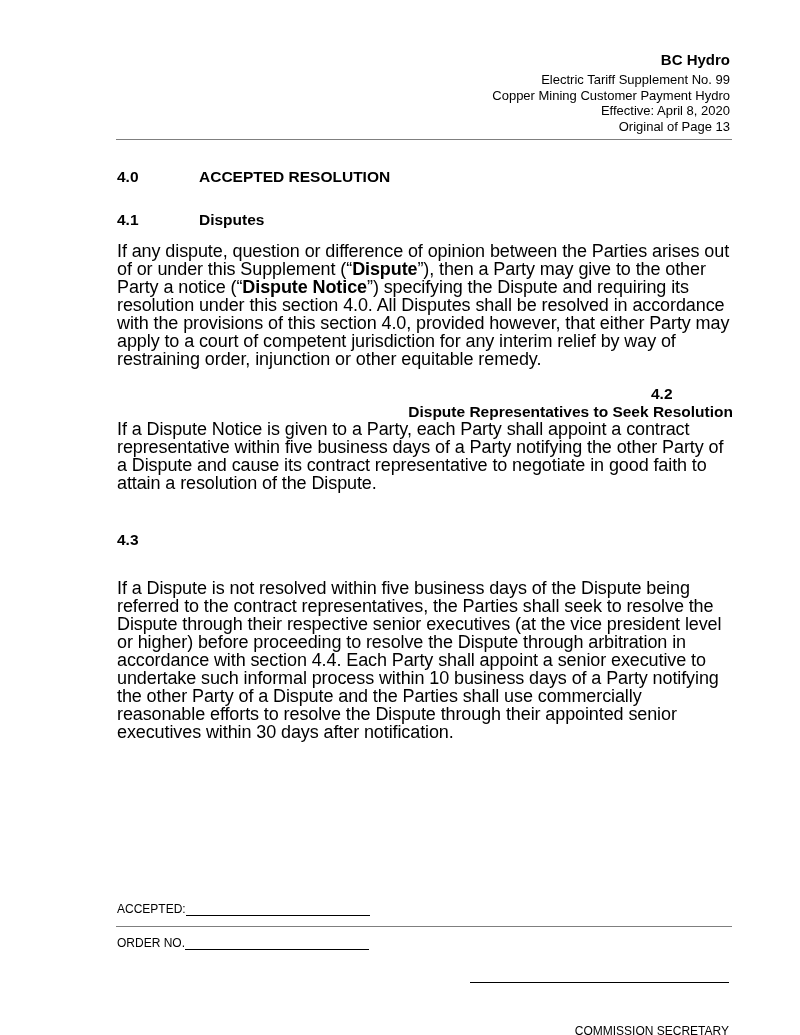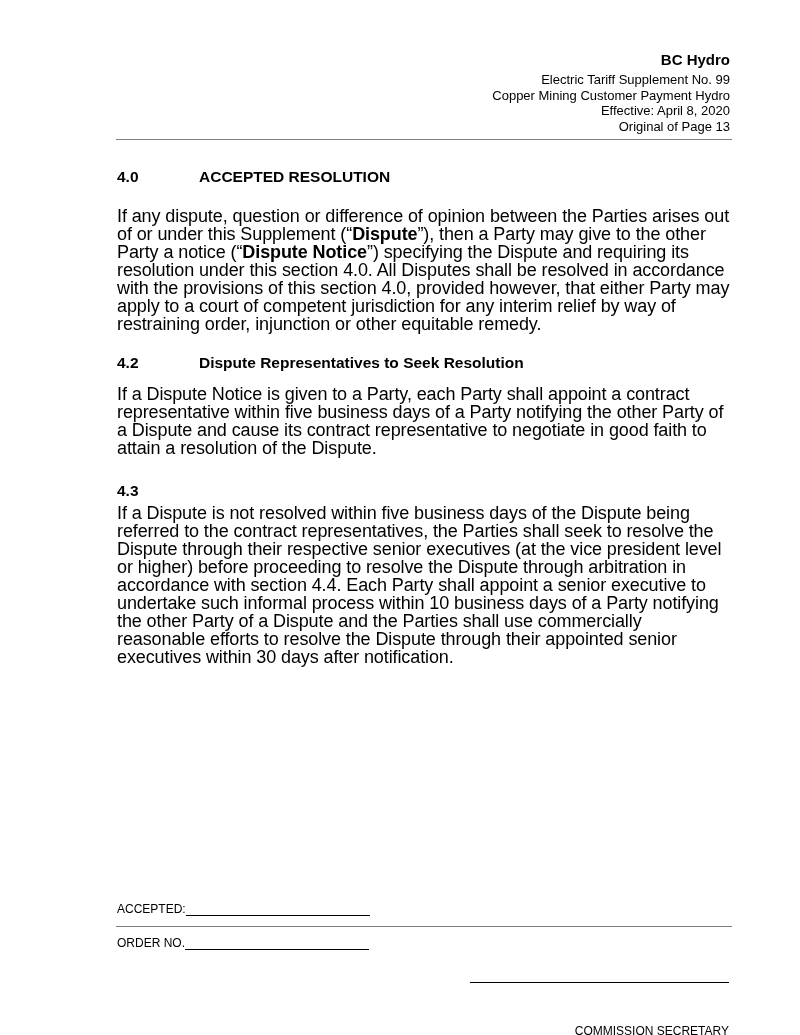--- a/index.html
+++ b/index.html
@@ -9,23 +9,23 @@
   .header .org { font-size: 15px; font-weight: bold; line-height: 24px; }
   .header .line { font-size: 13px; line-height: 15.5px; }
   .rule-top { position: absolute; left: 116px; width: 616px; top: 139px; height: 0; border-top: 1.5px solid #7f7f7f; }
   .content { position: absolute; left: 117px; width: 616px; top: 164px; }
   .h { font-size: 15.5px; font-weight: bold; display: flex; height: 22px; align-items: flex-end; }
   .h .num { width: 82px; }
   .p { font-size: 18px; line-height: 18px; margin: 0; letter-spacing: -0.1px; }
   .h-40 { margin-bottom: 21px; }
   .h-41 { margin-bottom: 13px; }
   .p-41 { margin-bottom: 17px; }
-  .h-42 { margin-bottom: 13px; }
-  .p-42 { margin-bottom: 21px; }
-  .h-43 { margin-bottom: 4px; }
+  .h-42 { margin-bottom: 13px; flex-direction: column; }
+  .p-42 { margin-bottom: 35px; }
+  .h-43 { margin-bottom: 30px; }
   .rule-bottom { position: absolute; left: 116px; width: 616px; top: 926px; height: 0; border-top: 1.5px solid #7f7f7f; }
   .footer { position: absolute; left: 117px; font-size: 12px; }
   .sig { display: inline-block; border-bottom: 1px solid #000; height: 12px; vertical-align: bottom; }
   .f-accepted { top: 902px; }
   .f-order { top: 936px; }
   .f-line-right { position: absolute; left: 470px; top: 982px; width: 259px; border-top: 1px solid #000; }
   .f-secretary { position: absolute; right: 71px; top: 1024px; font-size: 12px; }
 </style>
 </head>
 <body>
@@ -38,20 +38,24 @@
   <div class="line">Original of Page 13</div>
 </div>
 <div class="rule-top"></div>
 
 <div class="content">
   <div class="h h-40">
     <span class="num">4.0</span>
     <span>ACCEPTED RESOLUTION</span>
   </div>
 
+  <div class="h h-41">
+    <span class="num">4.1</span>
+    <span>Disputes</span>
+  </div>
   <p class="p p-41"><span>If any dispute, question or difference of opinion between the Parties arises out of or under this Supplement (“</span><b>Dispute</b><span>”), then a Party may give to the other Party a notice (“</span><b>Dispute Notice</b><span>”) specifying the Dispute and requiring its resolution under this section 4.0. All Disputes shall be resolved in accordance with the provisions of this section 4.0, provided however, that either Party may apply to a court of competent jurisdiction for any interim relief by way of restraining order, injunction or other equitable remedy.</span></p>
 
   <div class="h h-42">
     <span class="num">4.2</span>
     <span>Dispute Representatives to Seek Resolution</span>
   </div>
   <p class="p p-42">If a Dispute Notice is given to a Party, each Party shall appoint a contract representative within five business days of a Party notifying the other Party of a Dispute and cause its contract representative to negotiate in good faith to attain a resolution of the Dispute.</p>
 
   <div class="h h-43">
     <span class="num">4.3</span>

